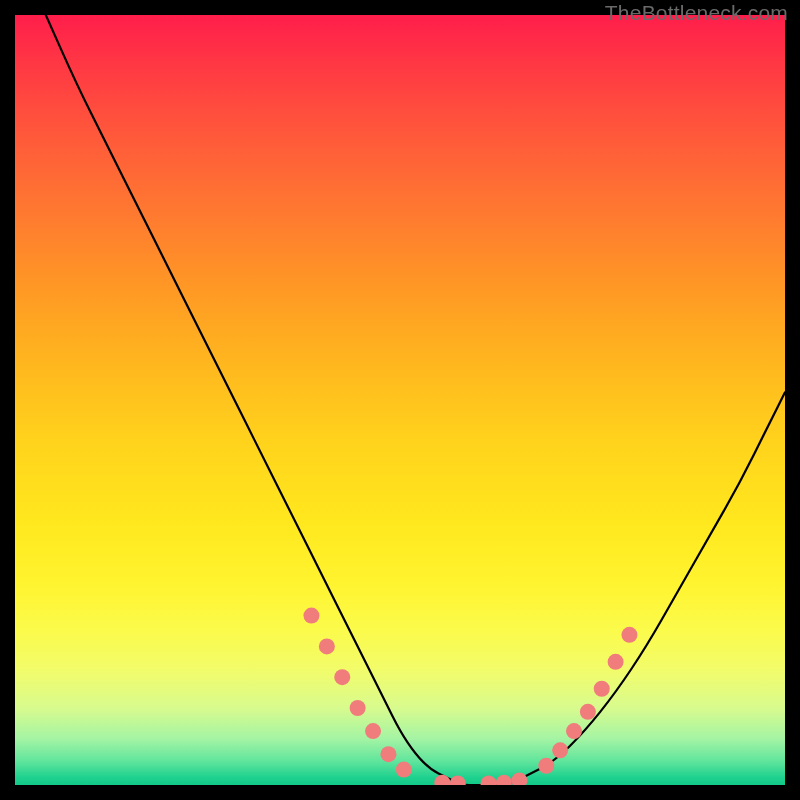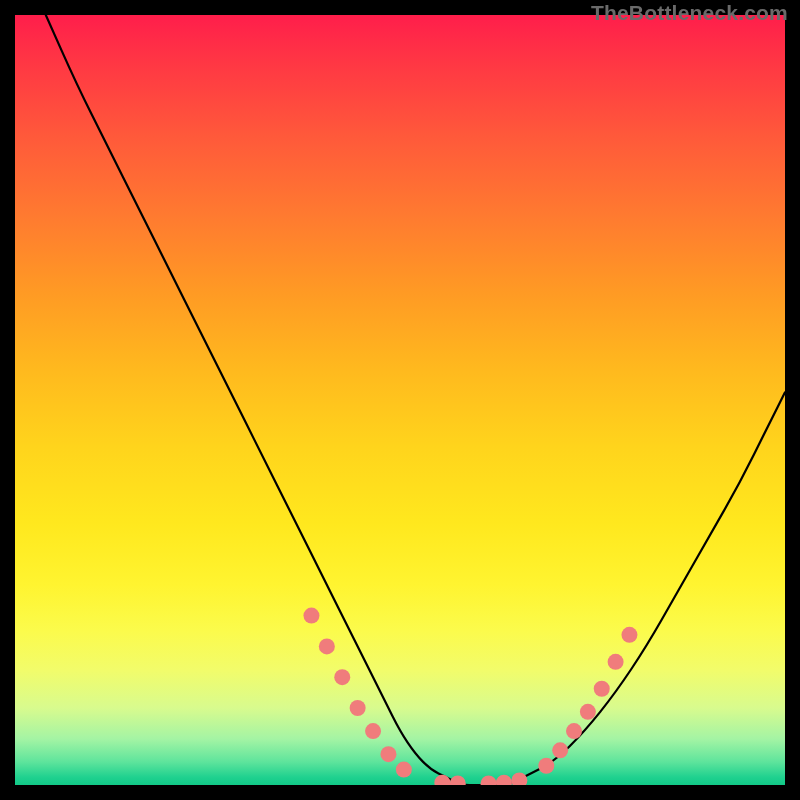--- a/index.html
+++ b/index.html
@@ -57,21 +57,21 @@
     width: 100%;
     height: 100%;
   }
   .watermark {
     position: absolute;
     top: 1px;
     right: 12px;
     color: #6a6a6a;
     font-size: 21px;
     letter-spacing: 0.2px;
-    font-weight: 700;
+    font-weight: 400;
     user-select: none;
   }
 </style>
 </head>
 <body>
 
 <div class="frame">
   <div class="plot">
     <div class="gradient"></div>
     <svg class="svg-layer" viewBox="0 0 770 770" preserveAspectRatio="none">

